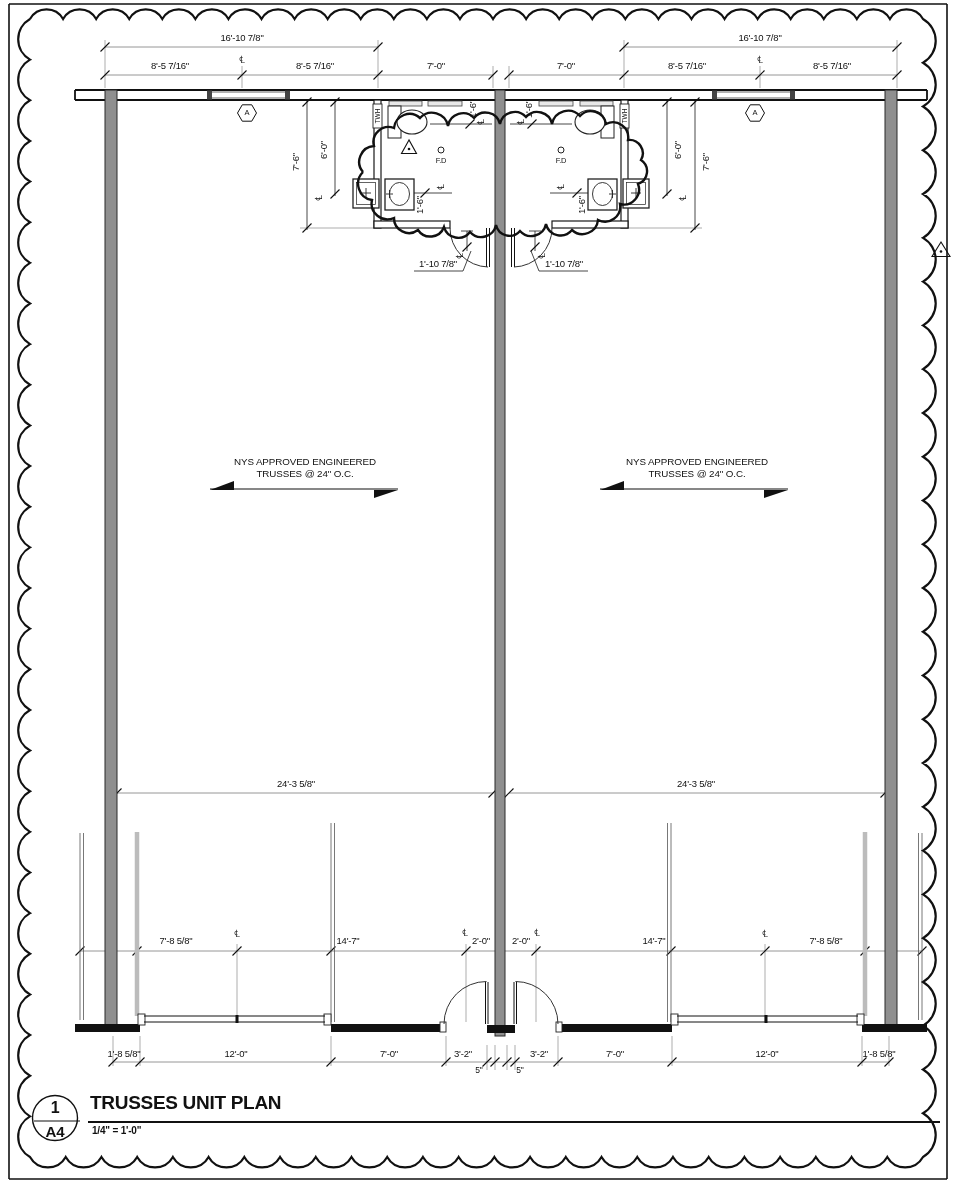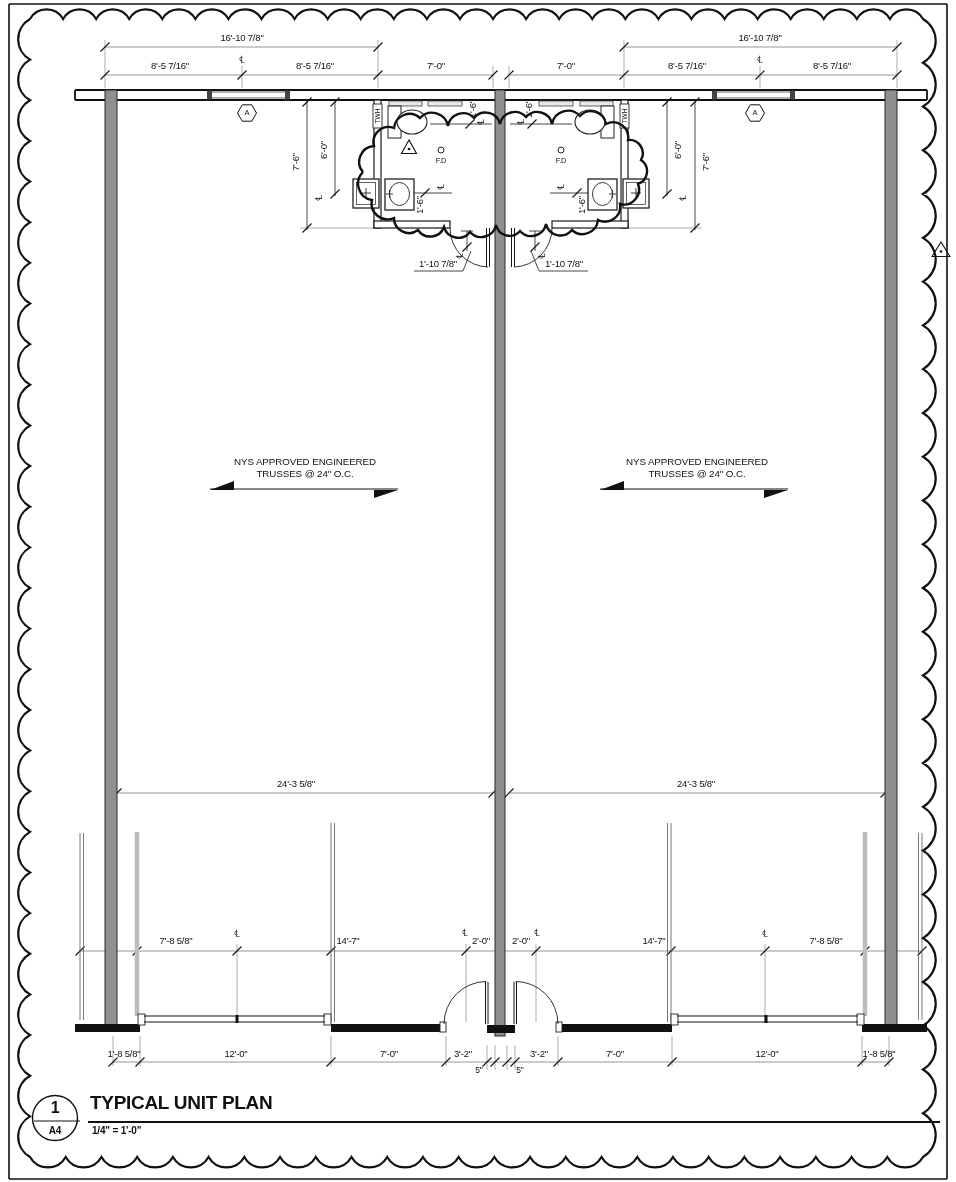--- a/index.html
+++ b/index.html
@@ -9,21 +9,21 @@
   .lbl{position:absolute;font-size:9.5px;line-height:1;color:#111;white-space:nowrap;
        letter-spacing:-0.2px;transform:translate(-50%,-50%)}
   .v{transform:translate(-50%,-50%) rotate(-90deg)}
   .cl{font-size:10px}
   .fd{font-size:7.5px;text-align:center}
   .twh{font-size:6.5px;letter-spacing:0}
   .hexl{font-size:7.5px}
   .note{font-size:9.8px;letter-spacing:-0.1px}
   .jamb{font-size:8.5px}
   .t-num{font-size:16px;font-weight:bold}
-  .t-ref{font-size:10px;font-weight:bold}
+  .t-ref{font-size:15px;font-weight:bold}
   .t-title{font-size:19px;font-weight:bold;letter-spacing:-0.3px;transform:translate(0,-50%)}
   .t-scale{font-size:10px;font-weight:bold;transform:translate(0,-50%)}
 </style>
 </head>
 <body>
 
 <div id="sheet">
   <svg id="plan-svg" width="956" height="1182" viewBox="0 0 956 1182">
       <g>
         <line x1="105" y1="47" x2="378" y2="47" stroke="#8a8a8a" stroke-width="0.9"></line>
@@ -313,15 +313,15 @@
   <div class="lbl" style="left:463px;top:1054px">3'-2"</div>
   <div class="lbl jamb" style="left:479px;top:1070px">5"</div>
   <div class="lbl jamb" style="left:520px;top:1070px">5"</div>
   <div class="lbl" style="left:539px;top:1054px">3'-2"</div>
   <div class="lbl" style="left:615px;top:1054px">7'-0"</div>
   <div class="lbl" style="left:767px;top:1054px">12'-0"</div>
   <div class="lbl" style="left:879px;top:1054px">1'-8 5/8"</div>
 
   <div class="lbl t-num" style="left:55px;top:1108px">1</div>
   <div class="lbl t-ref" style="left:55px;top:1131px">A4</div>
-  <div class="lbl t-title" style="left:90px;top:1102px">TYPICAL UNIT PLAN</div>
+  <div class="lbl t-title" style="left:90px;top:1102px">TRUSSES UNIT PLAN</div>
   <div class="lbl t-scale" style="left:92px;top:1131px">1/4" = 1'-0"</div>
 </div>
 
 </body></html>

